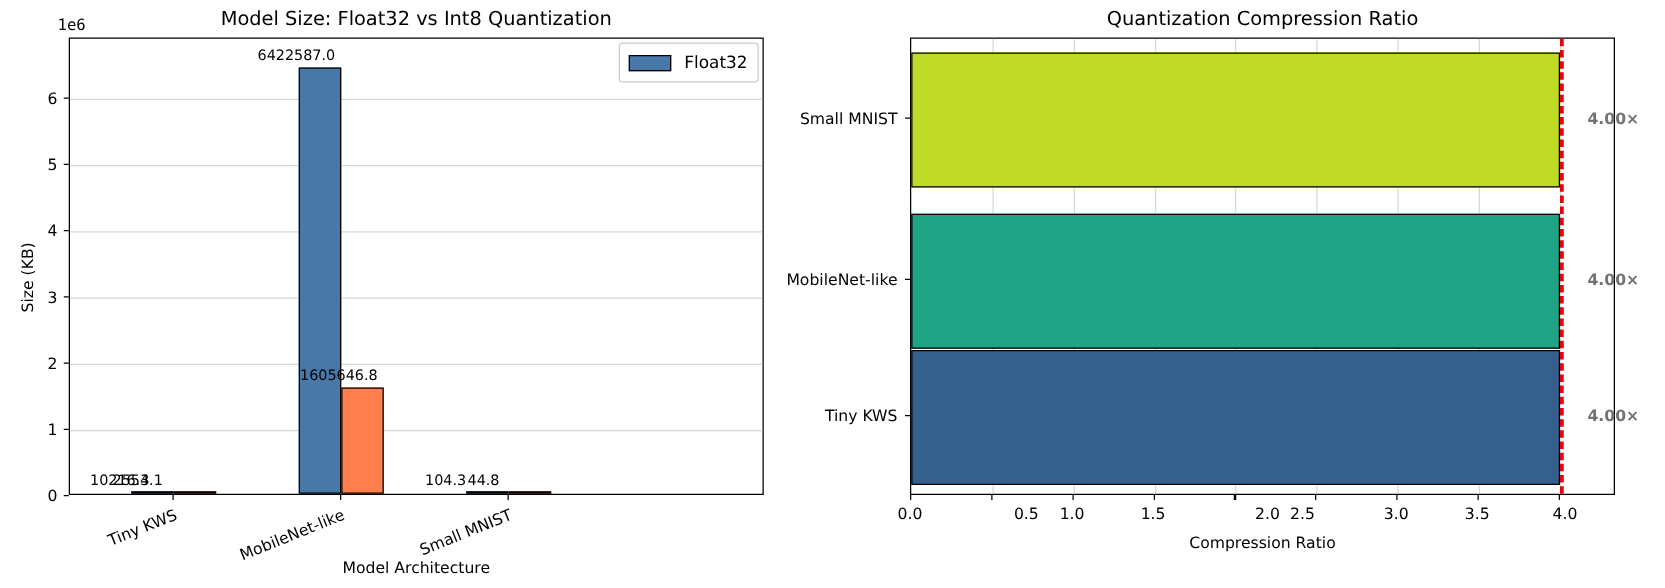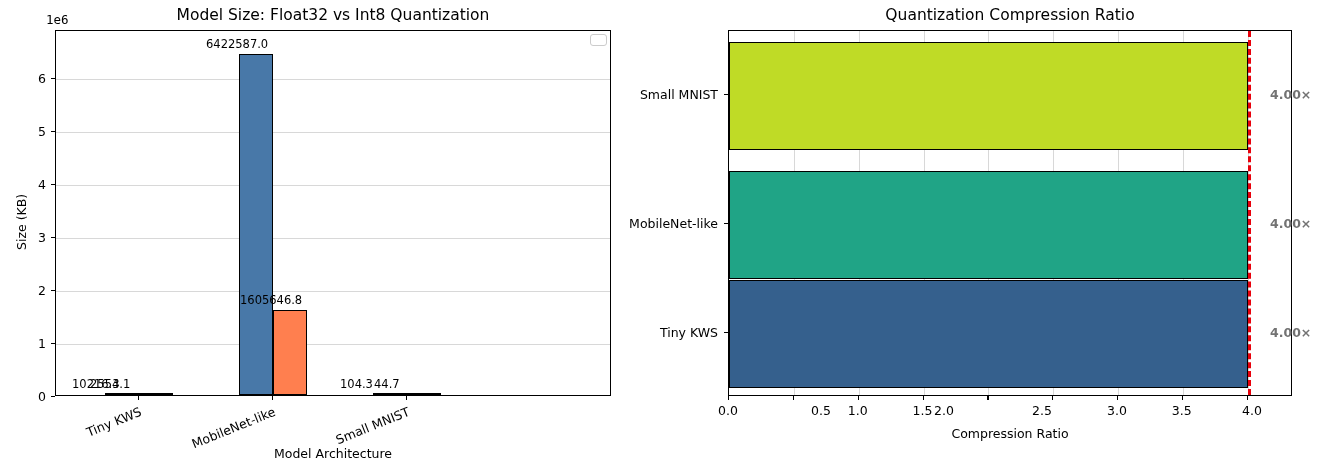--- a/index.html
+++ b/index.html
@@ -195,23 +195,27 @@
       <div class="bar" style="left:317px; width:34px; bottom:0; height:1.0px; background:#4878a8;"></div>
       <div class="bar" style="left:351px; width:34px; bottom:0; height:1.0px; background:#ff7f4f;"></div>
 
       <div class="bar-label" style="left:16px; width:100px; bottom:4px;">10216.3</div>
       <div class="bar-label" style="left:34px; width:100px; bottom:4px;">2554.1</div>
 
       <div class="bar-label" style="left:150px; width:100px; bottom:344px;">6422587.0</div>
       <div class="bar-label" style="left:184px; width:100px; bottom:88px;">1605646.8</div>
 
       <div class="bar-label" style="left:284px; width:100px; bottom:4px;">104.3</div>
-      <div class="bar-label" style="left:318px; width:100px; bottom:4px;">44.7</div>
+      <div class="bar-label" style="left:318px; width:100px; bottom:4px;">44.8</div>
 
       <div class="legend" style="right:3px; top:3px;">
+        <div class="legend-row">
+          <span class="legend-swatch" style="background:#4878a8;"></span>
+          <span class="legend-text">Float32</span>
+        </div>
       </div>
     </div>
 
     <div class="tickmark" style="left:51px; top:396px; width:4px; height:1.3px;"></div>
     <div class="tickmark" style="left:51px; top:343px; width:4px; height:1.3px;"></div>
     <div class="tickmark" style="left:51px; top:290px; width:4px; height:1.3px;"></div>
     <div class="tickmark" style="left:51px; top:237px; width:4px; height:1.3px;"></div>
     <div class="tickmark" style="left:51px; top:184px; width:4px; height:1.3px;"></div>
     <div class="tickmark" style="left:51px; top:131px; width:4px; height:1.3px;"></div>
     <div class="tickmark" style="left:51px; top:78px;  width:4px; height:1.3px;"></div>
@@ -277,21 +281,21 @@
     <div class="tickmark" style="left:987.3px; top:396px; width:1.3px; height:4px;"></div>
     <div class="tickmark" style="left:1052.1px;top:396px; width:1.3px; height:4px;"></div>
     <div class="tickmark" style="left:1117.0px;top:396px; width:1.3px; height:4px;"></div>
     <div class="tickmark" style="left:1181.8px;top:396px; width:1.3px; height:4px;"></div>
     <div class="tickmark" style="left:1246.6px;top:396px; width:1.3px; height:4px;"></div>
 
     <div class="ticklabel" style="left:708px;   width:40px; top:403px; text-align:center;">0.0</div>
     <div class="ticklabel" style="left:791px; width:40px; top:403px; text-align:right;">0.5</div>
     <div class="ticklabel" style="left:837.7px; width:40px; top:403px; text-align:center;">1.0</div>
     <div class="ticklabel" style="left:902.5px; width:40px; top:403px; text-align:center;">1.5</div>
-    <div class="ticklabel" style="left:924px; width:40px; top:403px; text-align:center;">2.0</div>
+    <div class="ticklabel" style="left:1004px; width:40px; top:403px; text-align:left;">2.0</div>
     <div class="ticklabel" style="left:1032.1px;width:40px; top:403px; text-align:left;">2.5</div>
     <div class="ticklabel" style="left:1097.0px;width:40px; top:403px; text-align:center;">3.0</div>
     <div class="ticklabel" style="left:1161.8px;width:40px; top:403px; text-align:center;">3.5</div>
     <div class="ticklabel" style="left:1232px;width:40px; top:403px; text-align:center;">4.0</div>
 
     <div class="xlabel" style="left:728px; width:564px; top:426px; text-align:center;">Compression Ratio</div>
   </div>
 
 </div>
 

